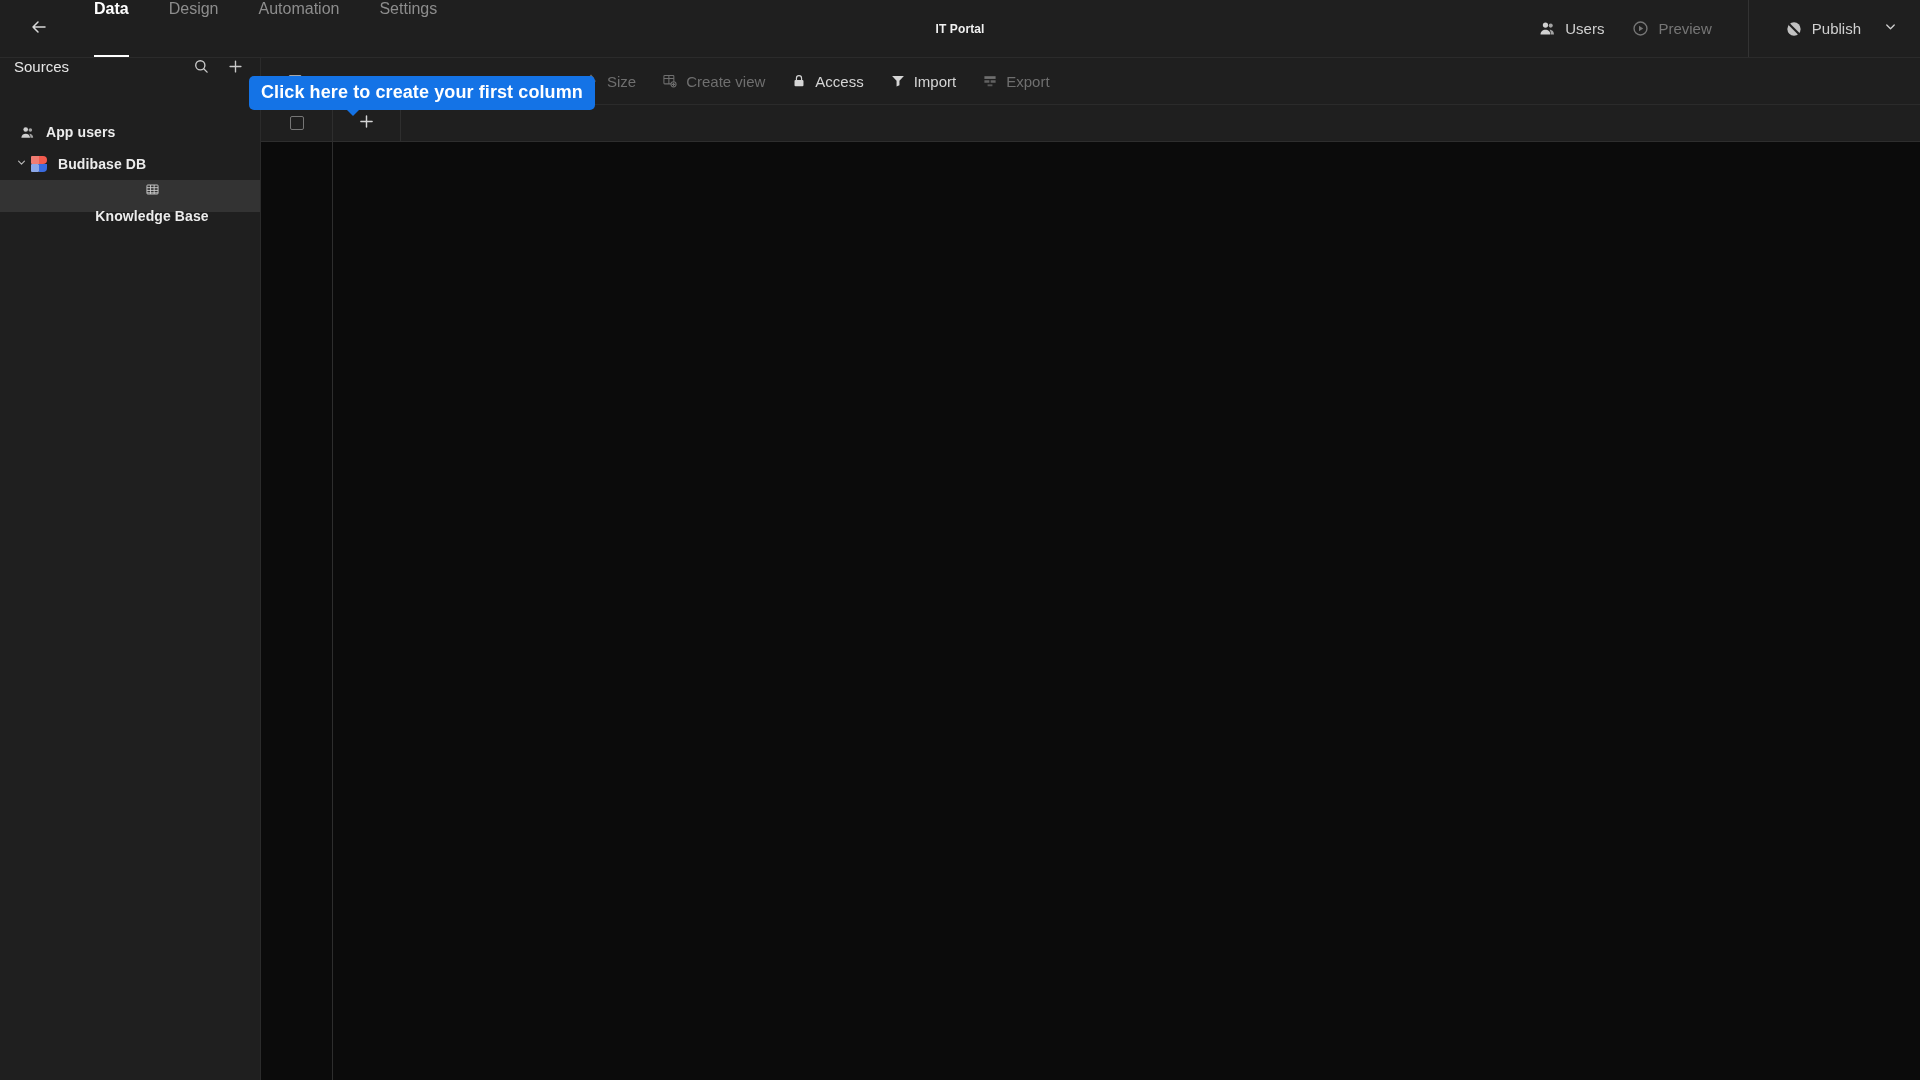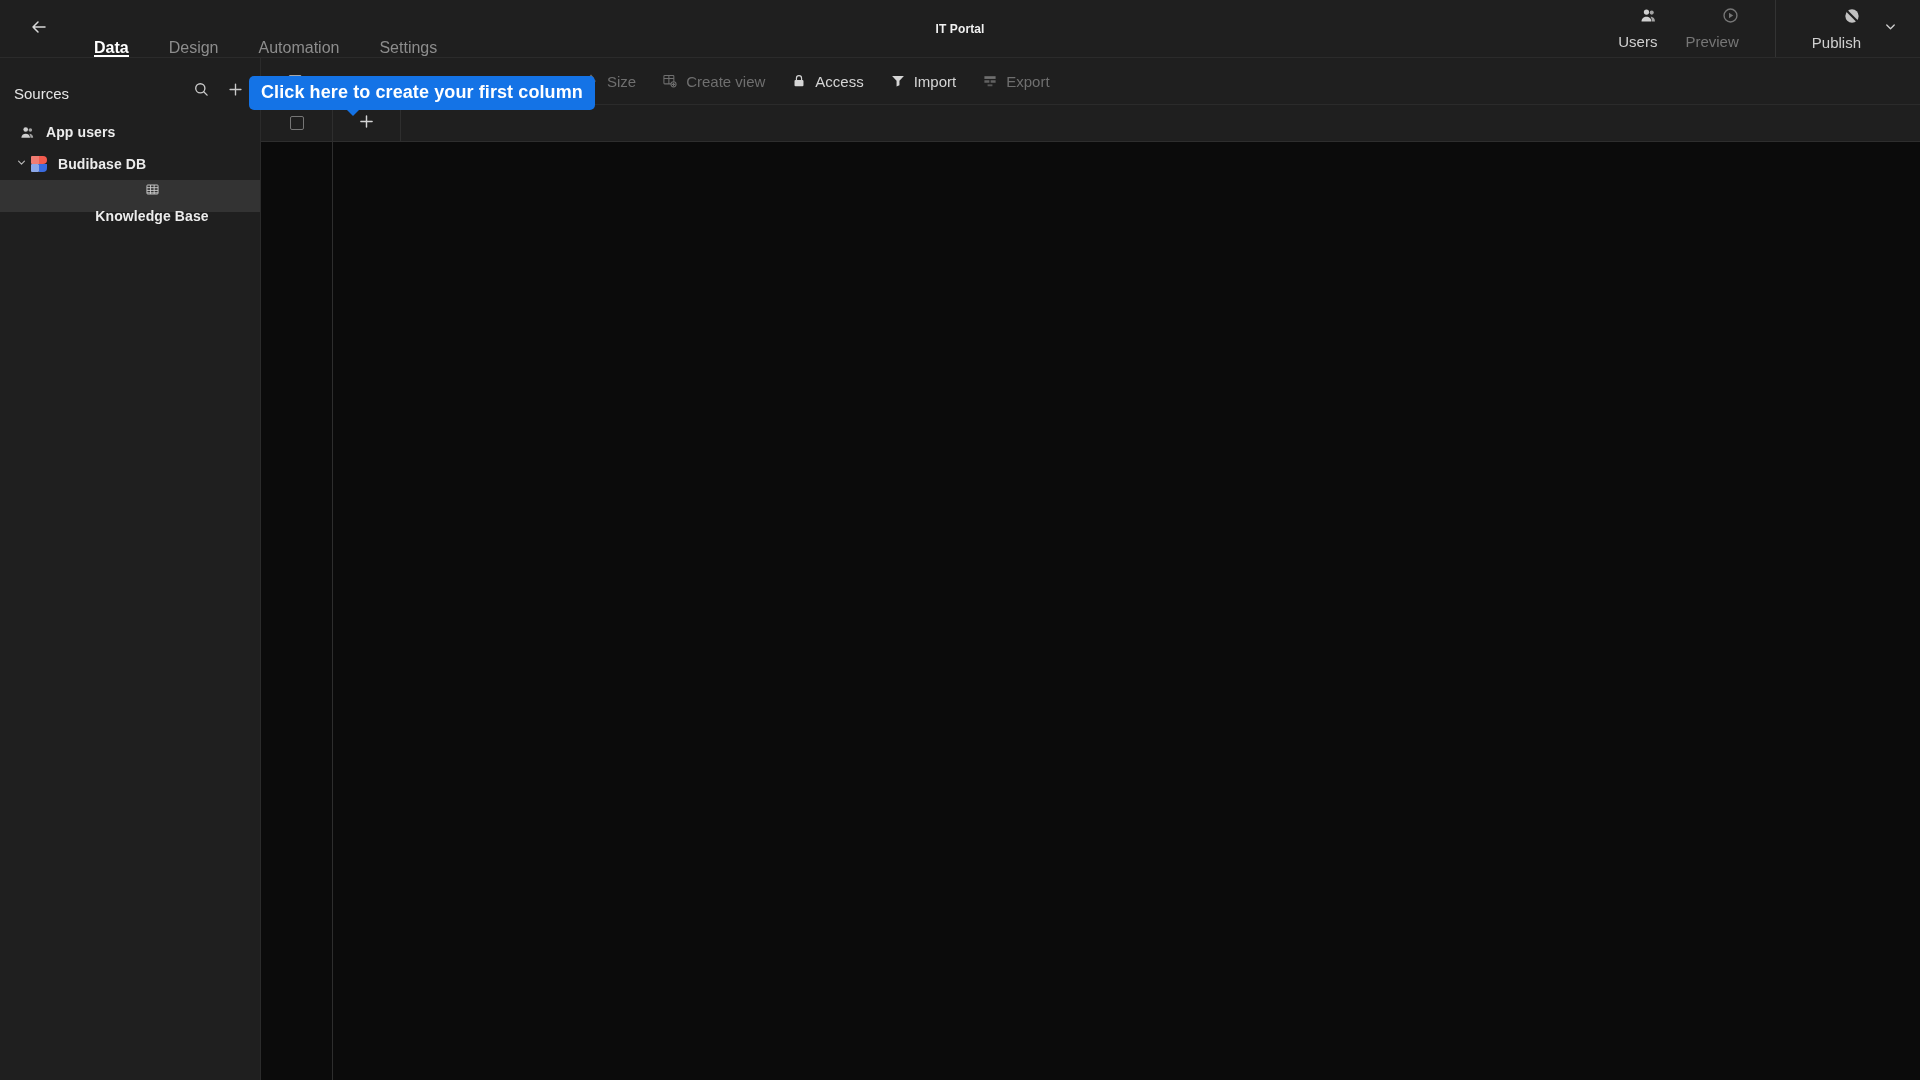--- a/index.html
+++ b/index.html
@@ -37,21 +37,21 @@
     margin-right: 18px;
   }
   .nav-tabs {
     display: flex;
     align-items: stretch;
     height: 100%;
   }
   .nav-tab {
     position: relative;
     display: flex;
-    align-items: flex-end;
+    align-items: flex-start;
     padding: 0 20px;
     font-size: 16px;
     color: #8d8d8d;
     cursor: pointer;
     white-space: nowrap;
   }
   .nav-tab.active {
     color: #ffffff;
     font-weight: 700;
   }
@@ -92,28 +92,27 @@
     display: flex;
     align-items: center;
     height: 100%;
     padding: 0 22px;
   }
   .tb-group.divided {
     border-left: 1px solid #333333;
   }
   .tb-item {
     display: flex;
-    align-items: flex-end;
+    align-items: center;
     gap: 9px;
     font-size: 15px;
     color: #d0d0d0;
     cursor: pointer;
     padding: 0 14px;
     white-space: nowrap;
-    flex-direction: column;
   }
   .tb-item.muted { color: #767676; cursor: default; }
   .tb-item svg { display: block; }
   .chev {
     margin-left: 8px;
     color: #d0d0d0;
     display: flex;
     align-items: center;
   }
 
@@ -122,21 +121,21 @@
     position: absolute;
     top: 58px; left: 0;
     width: 261px;
     height: 1022px;
     background: #1f1f1f;
     border-right: 1px solid #2b2b2b;
   }
   .sources-head {
     height: 44px;
     display: flex;
-    align-items: flex-end;
+    align-items: flex-start;
     padding: 0 16px 0 14px;
   }
   .sources-title {
     font-size: 15px;
     color: #e6e6e6;
     flex: 1;
   }
   .sources-actions {
     display: flex;
     align-items: center;

